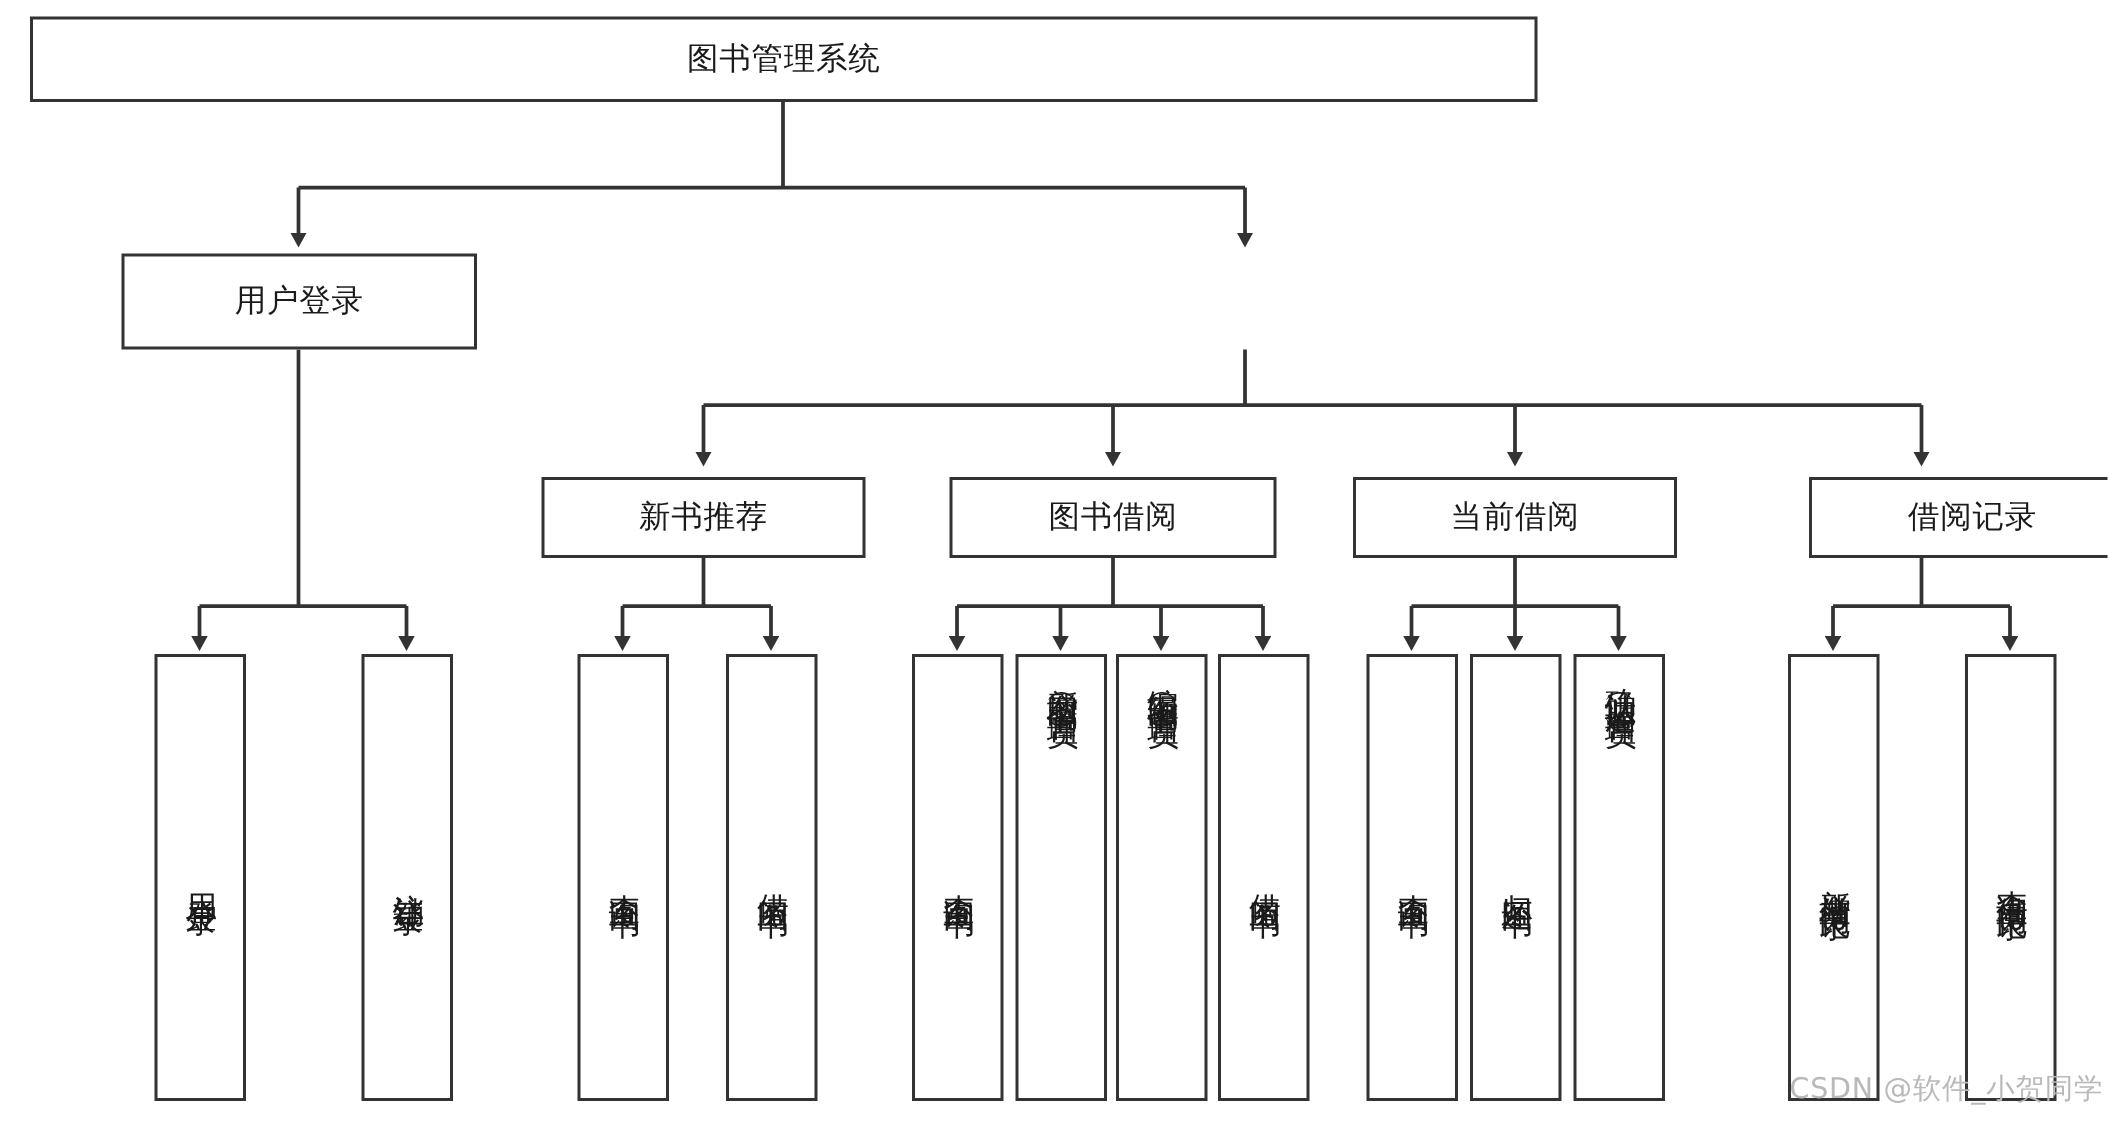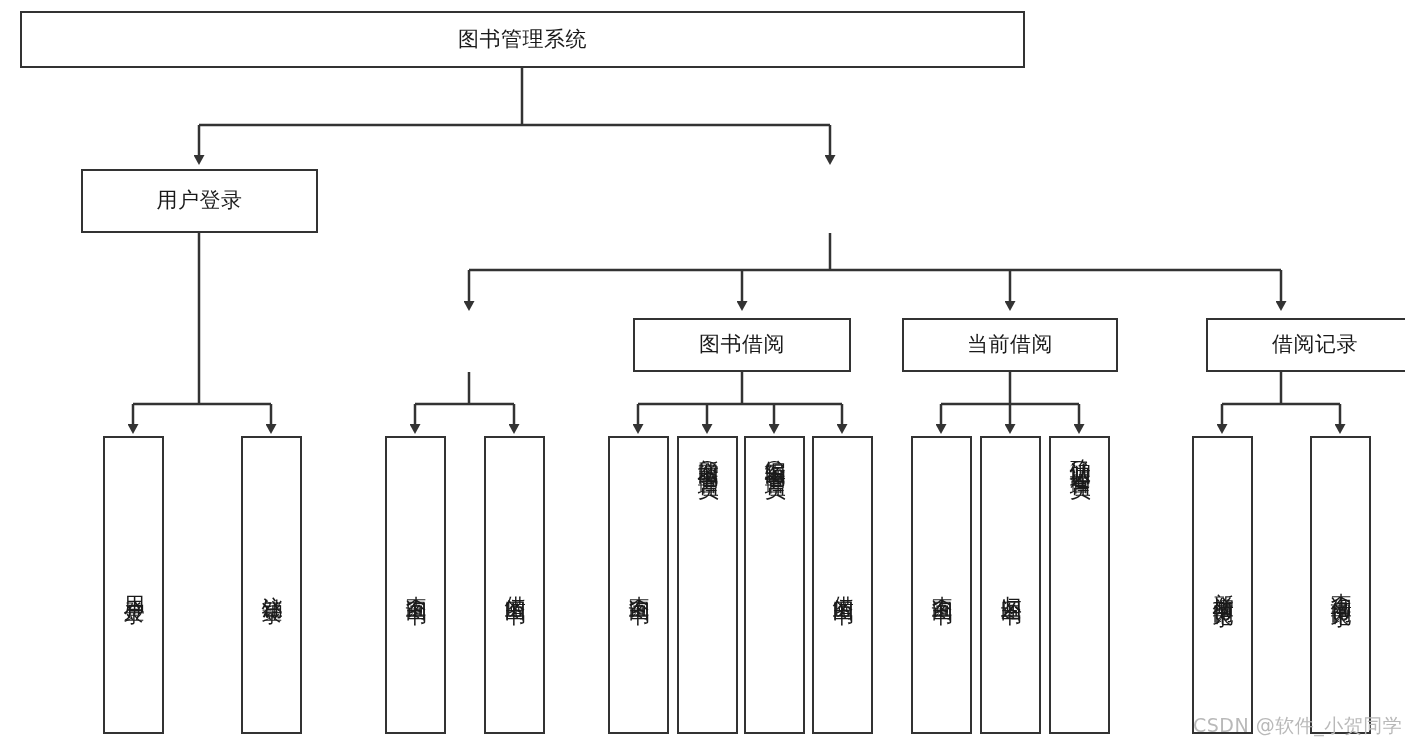--- a/index.html
+++ b/index.html
@@ -131,20 +131,23 @@
   </svg>
 
   <div class="node horiz" style="left:20px; top:11px; width:1005px; height:57px;">
     <span>图书管理系统</span>
   </div>
 
   <div class="node horiz" style="left:81px; top:169px; width:237px; height:64px;">
     <span>用户登录</span>
   </div>
 
+  <div class="node horiz" style="left:361px; top:318px; width:216px; height:54px;">
+    <span>新书推荐</span>
+  </div>
   <div class="node horiz" style="left:902px; top:318px; width:216px; height:54px;">
     <span>当前借阅</span>
   </div>
   <div class="node horiz" style="left:633px; top:318px; width:218px; height:54px;">
     <span>图书借阅</span>
   </div>
   <div class="node horiz" style="left:1172px; top:318px; width:218px; height:54px;margin-left:34px;">
     <span>借阅记录</span>
   </div>
 

